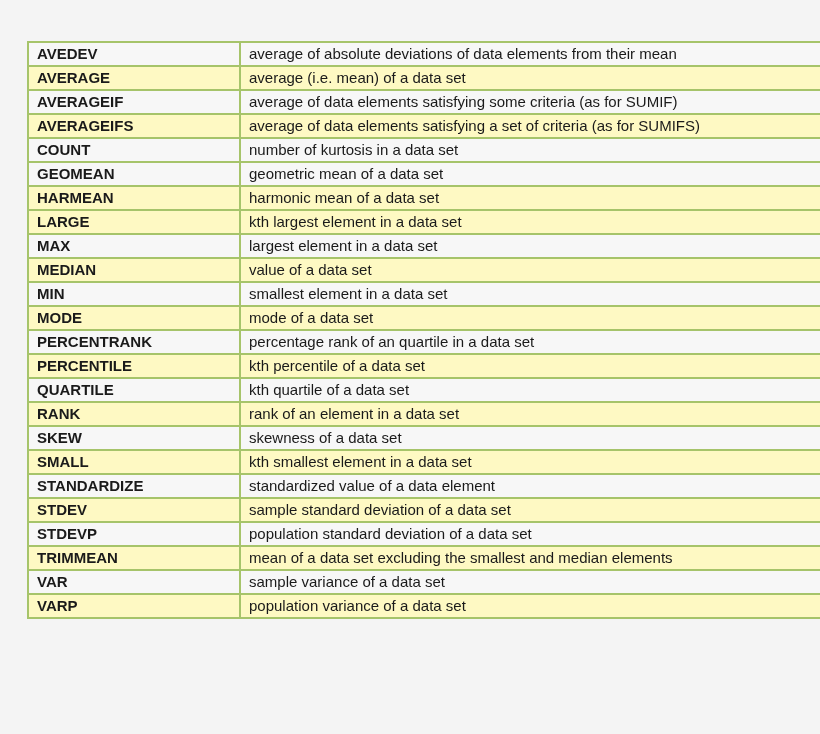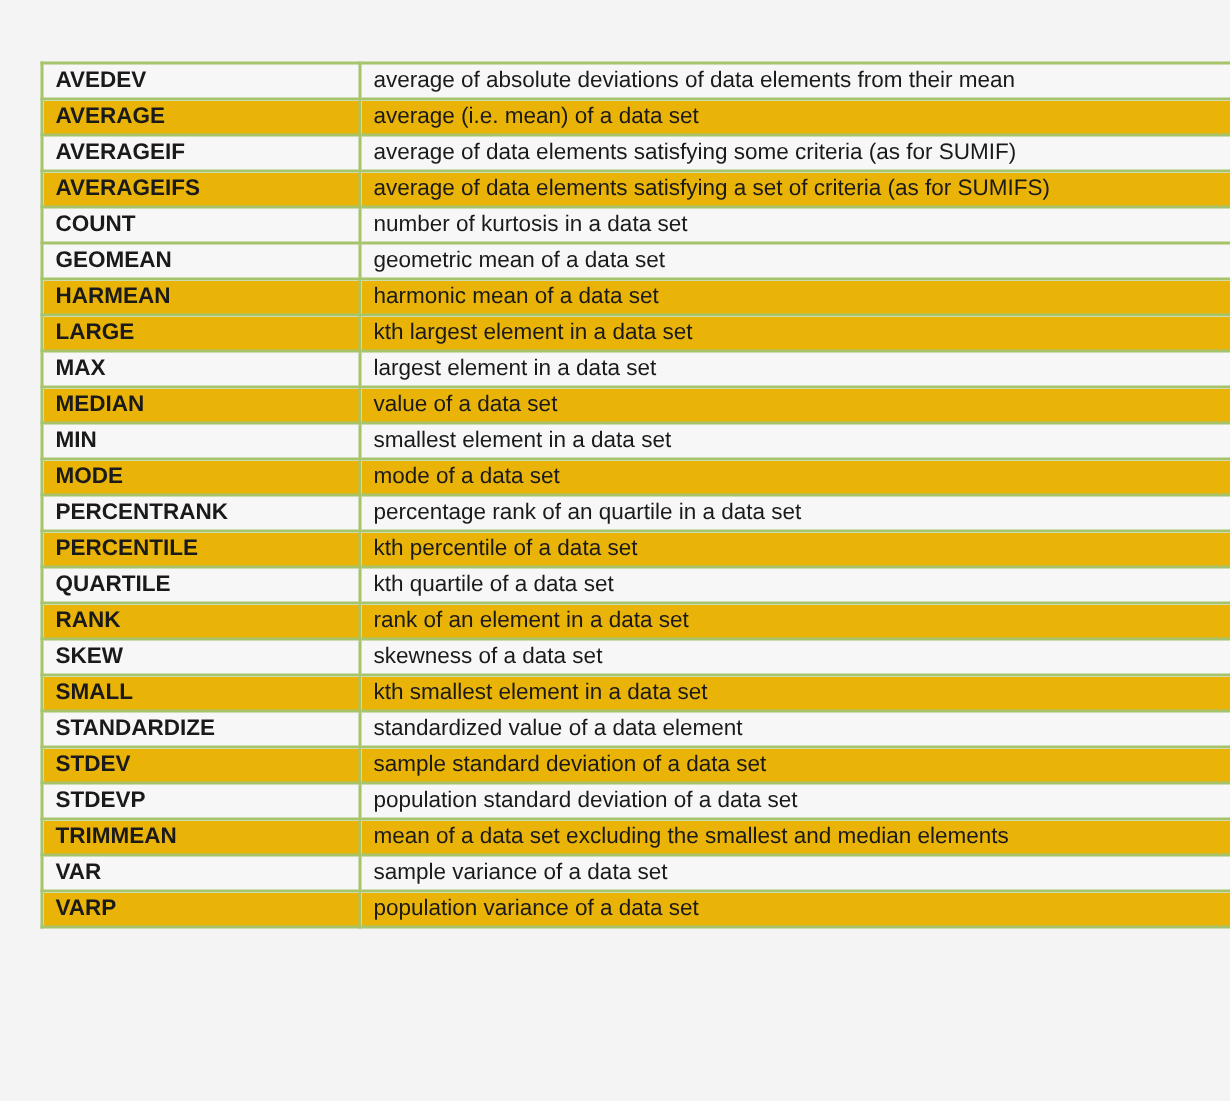--- a/index.html
+++ b/index.html
@@ -1,21 +1,21 @@
 <!DOCTYPE html>
 <html><head>
 <meta charset="utf-8">
 <style>
   html, body { margin:0; padding:0; }
   body { width:820px; height:734px; background:#f4f4f4; position:relative; overflow:hidden; font-family:"Liberation Sans", sans-serif; }
   table { position:absolute; left:27px; top:41px; width:799px; border-collapse:collapse; table-layout:fixed; }
   td { border:2px solid #a6c46a; height:22px; padding:0 0 0 8px; font-size:15px; color:#1a1a1a; white-space:nowrap; overflow:hidden; line-height:22px; }
   td.name { width:202px; font-weight:bold; }
   tr.odd td { background:#f7f7f7; }
-  tr.even td { background:#eab308; }
+  tr.even td { background:#fef9c3; }
 </style>
 </head>
 <body>
 
 <table>
   <tbody id="tbody">
       <tr class="odd">
         <td class="name">AVEDEV</td>
         <td>average of absolute deviations of data elements from their mean</td>
       </tr>

